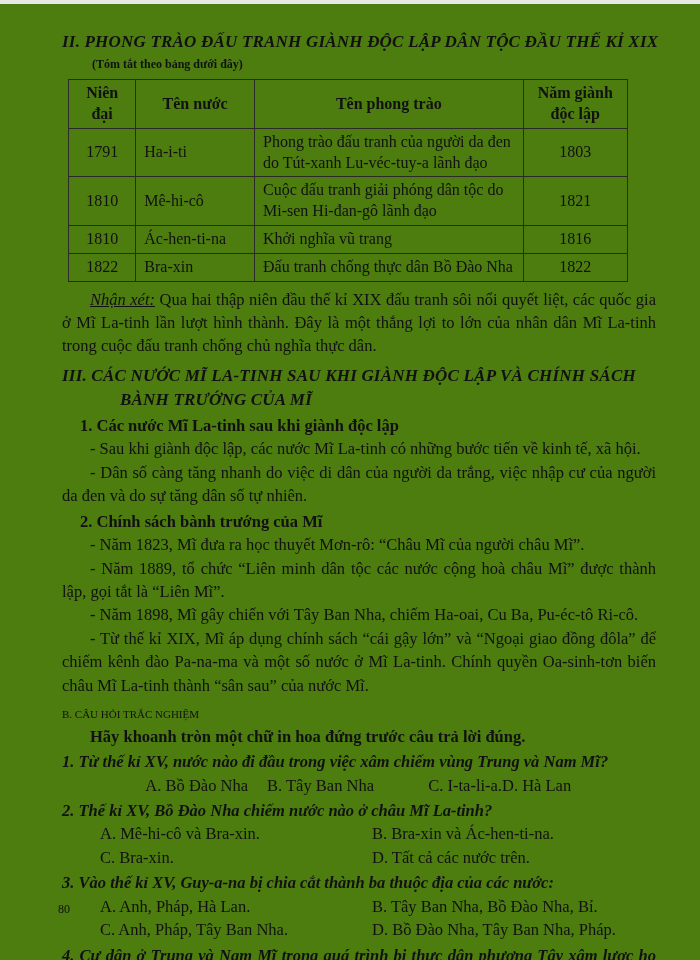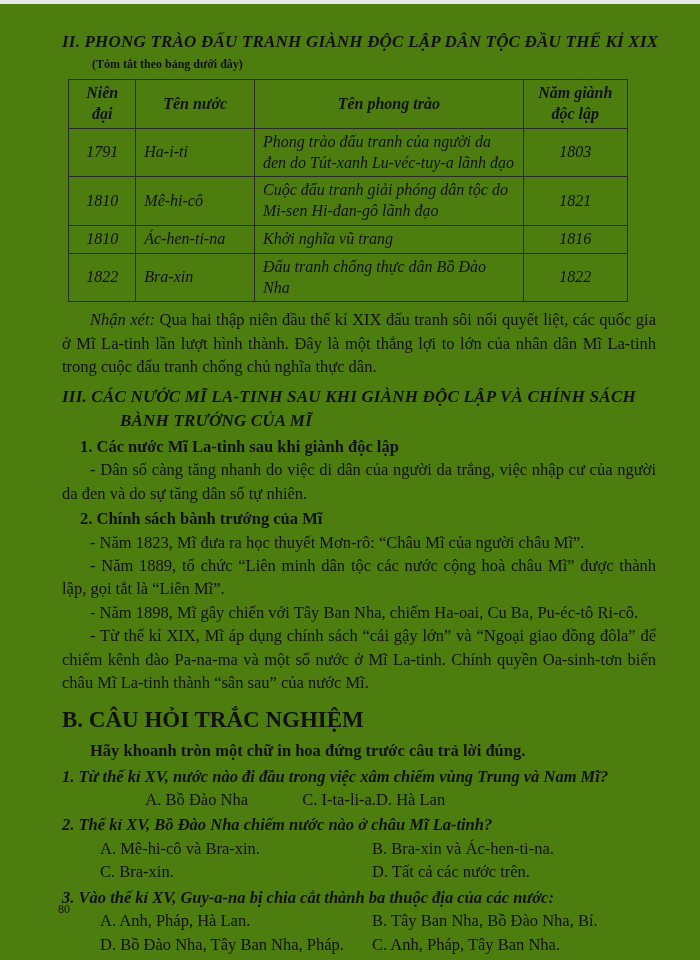--- a/index.html
+++ b/index.html
@@ -33,58 +33,57 @@
     font-weight: bold;
     margin: 2px 0 6px 30px;
     font-size: 12px;
   }
   table.ind-table {
     border-collapse: collapse;
     width: 560px;
     margin: 2px 0 6px 6px;
     font-size: 16px;
     line-height: 1.3;
-    font-style: italic;
   }
   table.ind-table th, table.ind-table td {
     border: 1.5px solid #2a2a28;
     padding: 3px 8px;
     vertical-align: middle;
   }
   table.ind-table th {
     font-weight: bold;
     text-align: center;
     font-size: 16px;
   }
   td.c-year  { text-align: center; width: 52px; }
   td.c-country { text-align: left; width: 108px; }
   td.c-movement { text-align: left; width: 271px; }
   td.c-indep { text-align: center; width: 92px; }
   .para {
     margin: 0;
     text-align: justify;
     text-indent: 28px;
   }
-  .lead-italic { font-style: italic; }
+  .lead-italic { font-style: italic; text-decoration: underline; }
   .h3-main {
     font-weight: bold;
     font-style: italic;
     font-size: 17px;
     margin: 6px 0 2px 0;
     padding-left: 58px;
     text-indent: -58px;
     letter-spacing: 0.2px;
   }
   .sub-title {
     font-weight: bold;
     margin: 2px 0 0 18px;
   }
   .quiz-heading {
-    font-weight: bold;
-    font-size: 23px;
+    font-weight: normal;
+    font-size: 11px;
     margin: 10px 0 2px 0;
   }
   .quiz-instruction {
     font-weight: bold;
     margin: 0 0 2px 0;
     text-indent: 28px;
   }
   .q-text {
     font-weight: bold;
     font-style: italic;
@@ -156,51 +155,53 @@
         <td class="c-indep">1822</td>
       </tr>
     </tbody>
   </table>
 
   <p class="para"><span class="lead-italic">Nhận xét:</span><span> Qua hai thập niên đầu thế kỉ XIX đấu tranh sôi nổi quyết liệt, các quốc gia ở Mĩ La-tinh lần lượt hình thành. Đây là một thắng lợi to lớn của nhân dân Mĩ La-tinh trong cuộc đấu tranh chống chủ nghĩa thực dân.</span></p>
 
   <p class="h3-main">III. CÁC NƯỚC MĨ LA-TINH SAU KHI GIÀNH ĐỘC LẬP VÀ CHÍNH SÁCH BÀNH TRƯỚNG CỦA MĨ</p>
 
   <p class="sub-title">1. Các nước Mĩ La-tinh sau khi giành độc lập</p>
+  <p class="para">- Sau khi giành độc lập, các nước Mĩ La-tinh có những bước tiến về kinh tế, xã hội.</p>
   <p class="para">- Dân số càng tăng nhanh do việc di dân của người da trắng, việc nhập cư của người da đen và do sự tăng dân số tự nhiên.</p>
 
   <p class="sub-title">2. Chính sách bành trướng của Mĩ</p>
   <p class="para">- Năm 1823, Mĩ đưa ra học thuyết Mơn-rô: “Châu Mĩ của người châu Mĩ”.</p>
   <p class="para">- Năm 1889, tổ chức “Liên minh dân tộc các nước cộng hoà châu Mĩ” được thành lập, gọi tắt là “Liên Mĩ”.</p>
   <p class="para">- Năm 1898, Mĩ gây chiến với Tây Ban Nha, chiếm Ha-oai, Cu Ba, Pu-éc-tô Ri-cô.</p>
   <p class="para">- Từ thế kỉ XIX, Mĩ áp dụng chính sách “cái gậy lớn” và “Ngoại giao đồng đôla” để chiếm kênh đào Pa-na-ma và một số nước ở Mĩ La-tinh. Chính quyền Oa-sinh-tơn biến châu Mĩ La-tinh thành “sân sau” của nước Mĩ.</p>
 
   <p class="quiz-heading">B. CÂU HỎI TRẮC NGHIỆM</p>
   <p class="quiz-instruction">Hãy khoanh tròn một chữ in hoa đứng trước câu trả lời đúng.</p>
 
   <p class="q-text">1. Từ thế kỉ XV, nước nào đi đầu trong việc xâm chiếm vùng Trung và Nam Mĩ?</p>
   <div class="opts-row">
     <span class="opt w1">A. Bồ Đào Nha</span>
+    <span class="opt w2">B. Tây Ban Nha</span>
     <span class="opt w3">C. I-ta-li-a.</span>
     <span class="opt">D. Hà Lan</span>
   </div>
 
   <p class="q-text">2. Thế kỉ XV, Bồ Đào Nha chiếm nước nào ở châu Mĩ La-tinh?</p>
   <div class="opts-grid">
     <span>A. Mê-hi-cô và Bra-xin.</span>
     <span>B. Bra-xin và Ác-hen-ti-na.</span>
     <span>C. Bra-xin.</span>
     <span>D. Tất cả các nước trên.</span>
   </div>
 
   <p class="q-text">3. Vào thế kỉ XV, Guy-a-na bị chia cắt thành ba thuộc địa của các nước:</p>
   <div class="opts-grid">
     <span>A. Anh, Pháp, Hà Lan.</span>
     <span>B. Tây Ban Nha, Bồ Đào Nha, Bỉ.</span>
+    <span>C. Anh, Pháp, Tây Ban Nha.</span>
     <span>D. Bồ Đào Nha, Tây Ban Nha, Pháp.</span>
-    <span>C. Anh, Pháp, Tây Ban Nha.</span>
   </div>
 
   <p class="q-text">4. Cư dân ở Trung và Nam Mĩ trong quá trình bị thực dân phương Tây xâm lược họ nói tiếng của nước nào?</p>
 
   <div class="page-number">80</div>
 
 </div>
 
 </body></html>

